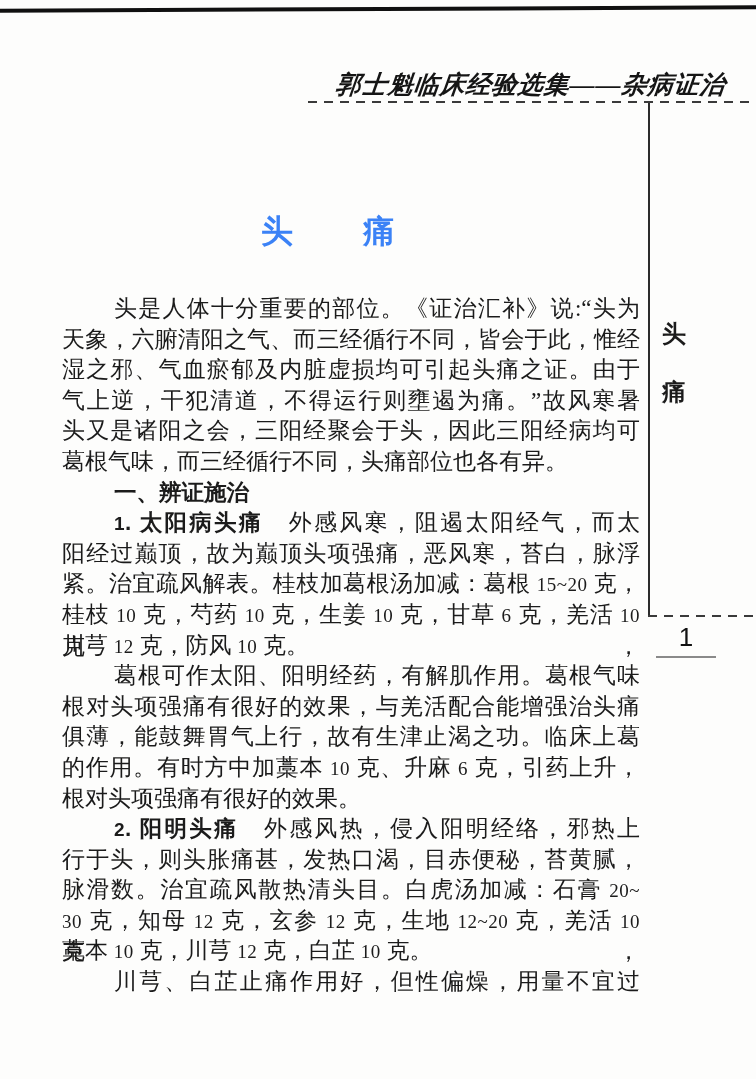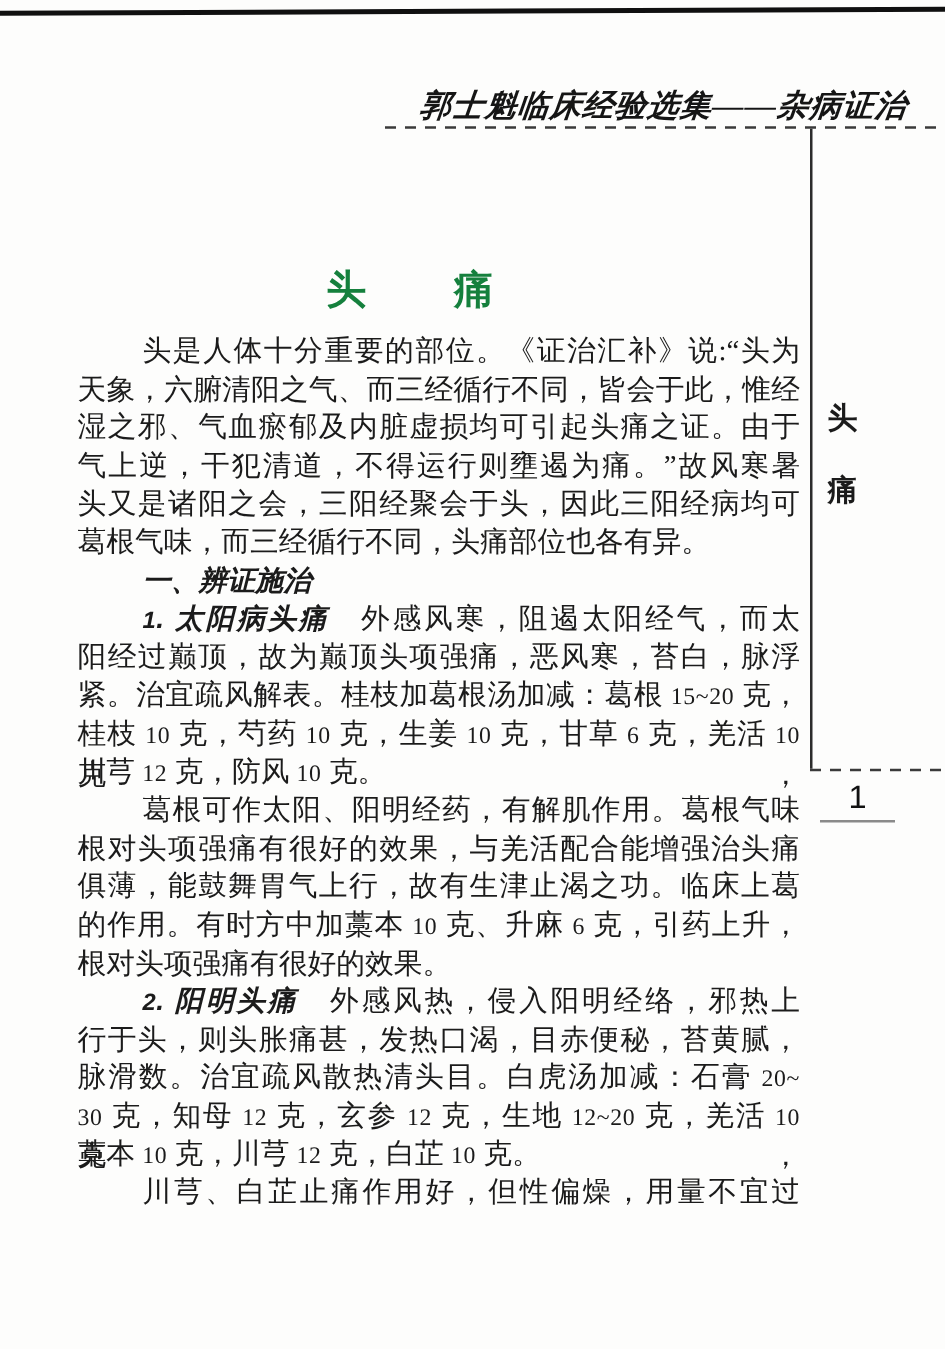--- a/index.html
+++ b/index.html
@@ -50,41 +50,40 @@
     color:#111;
   }
   #page-number-rule{
     position:absolute;left:656px;top:656px;width:60px;height:2px;
     background:#8a8a8a;
   }
   
   #article-title{
     position:absolute;left:40px;top:210px;width:578px;
     text-align:center;font-size:32px;font-weight:bold;
-    letter-spacing:2px;color:#15803d;
+    letter-spacing:2px;color:#3b82f6;
     font-family:Liberation Serif, serif;
   }
   
   #body-text{
-    position:absolute;left:62px;top:266px;width:578px;
+    position:absolute;left:62px;top:294px;width:578px;
     font-size:23px;line-height:30.6px;
   }
   .bline{
     text-align:justify;
     text-align-last:auto;
     white-space:normal;
     height:30.6px;overflow:visible;
   }
   .bline.just{text-align-last:justify;}
   .bline.ind{text-indent:52px;}
   .hb{
     font-weight:bold;
     font-family:"Liberation Sans","DejaVu Sans",sans-serif;
     font-size:22.5px;
-    font-style:italic;
   }
   .num{
     font-size:19px;
     letter-spacing:0.5px;
   }
 </style>
 </head>
 <body>
 
 <div id="page">

